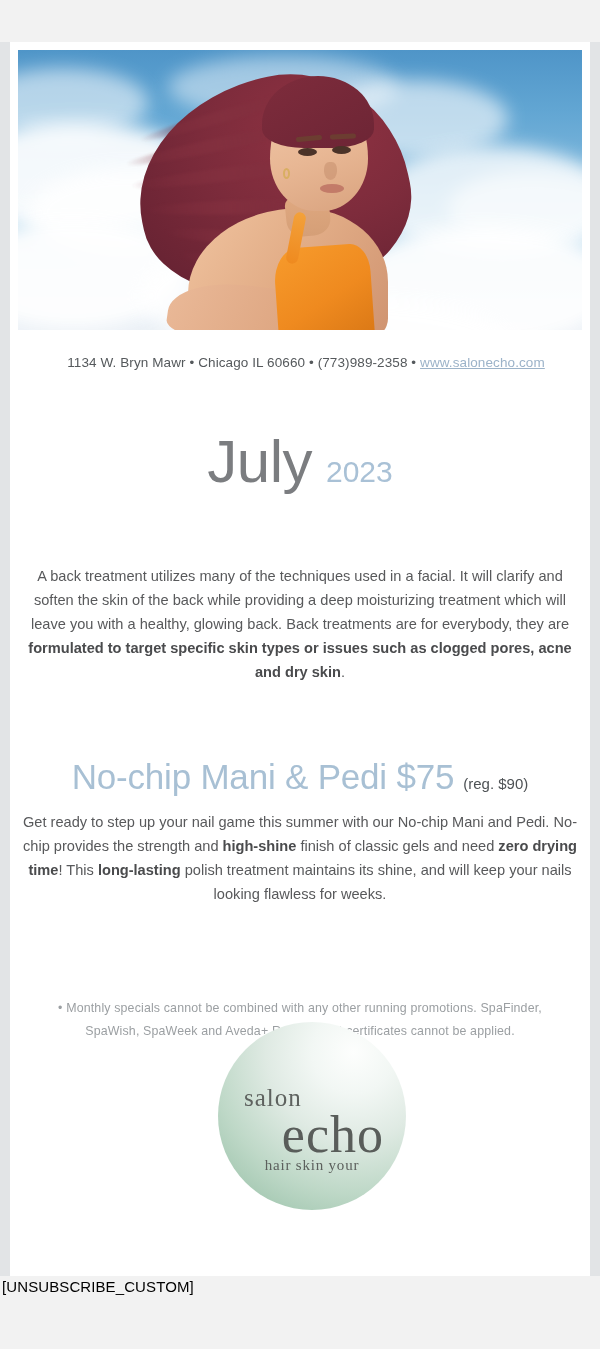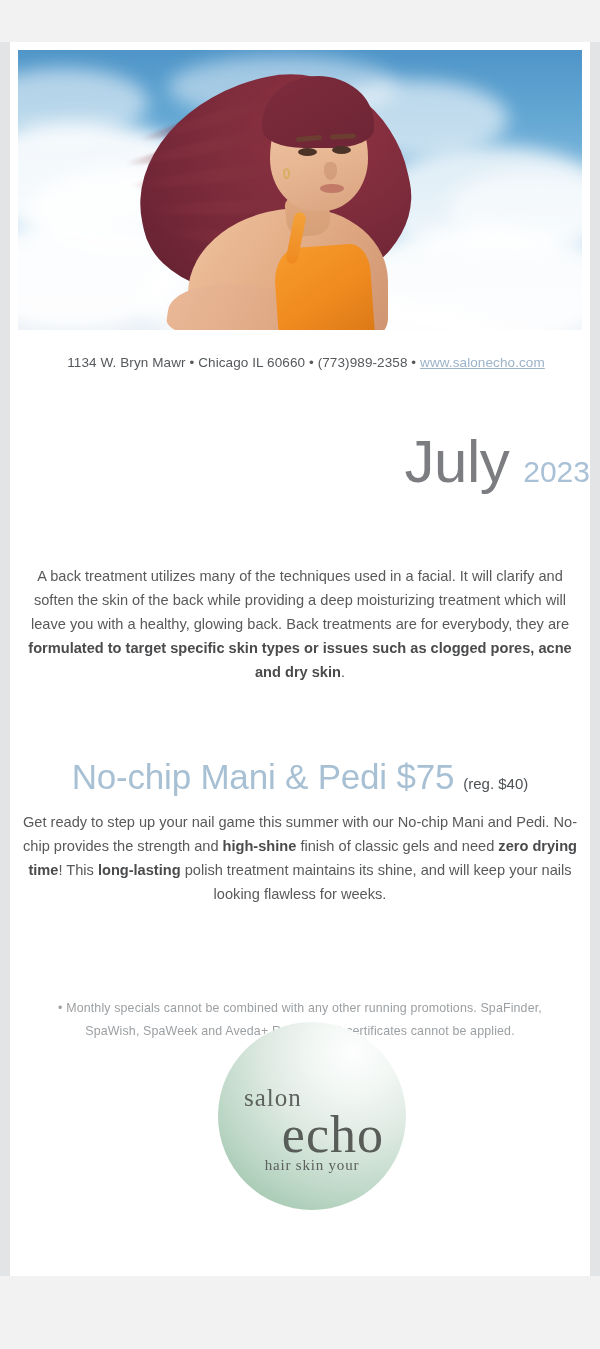--- a/index.html
+++ b/index.html
@@ -203,21 +203,21 @@
     color: #55595c;
     letter-spacing: .1px;
   }
   .address .link { color: #9cb3c9; }
 
   
   .month-wrap {
     position: absolute;
     left: 0; top: 385px;
     width: 580px;
-    text-align: right;
+    text-align: center;
     white-space: nowrap;
   }
   .month {
     font-size: 60px;
     color: #7b7d80;
     font-weight: 400;
     letter-spacing: -.5px;
     vertical-align: baseline;
   }
   .year {
@@ -371,29 +371,30 @@
     <div class="month-wrap">
       <span class="month">July</span><span class="year">2023</span>
     </div>
 
     <div class="offer offer-1">
       <div class="offer-body"><span>A back treatment utilizes many of the techniques used in a facial. It will clarify and soften the skin of the back while providing a deep moisturizing treatment which will leave you with a healthy, glowing back. Back treatments are for everybody, they are </span><b>formulated to target specific skin types or issues such as clogged pores, acne and dry skin</b><span>.</span></div>
     </div>
 
     <div class="offer offer-2">
       <div class="offer-head">
-        <span class="offer-title">No-chip Mani &amp; Pedi $75</span><span class="offer-reg">(reg. $40)</span>
+        <span class="offer-title">No-chip Mani &amp; Pedi $75</span><span class="offer-reg">(reg. $90)</span>
       </div>
       <div class="offer-body"><span>Get ready to step up your nail game this summer with our No-chip Mani and Pedi. No-chip provides the strength and </span><b>high-shine</b><span> finish of classic gels and need </span><b>zero drying time</b><span>! This </span><b>long-lasting</b><span> polish treatment maintains its shine, and will keep your nails looking flawless for weeks.</span></div>
     </div>
 
     <div class="disclaimer">• Monthly specials cannot be combined with any other running promotions. SpaFinder, SpaWish, SpaWeek and Aveda+ Rewards gift certificates cannot be applied.</div>
 
     <div class="logo">
       <div class="logo-salon">salon</div>
       <div class="logo-echo">echo</div>
       <div class="logo-tag">hair  skin  your</div>
     </div>
 
   </div>
 
+  <div class="unsub">[UNSUBSCRIBE_CUSTOM]</div>
 
 </div>
 
 </body></html>

